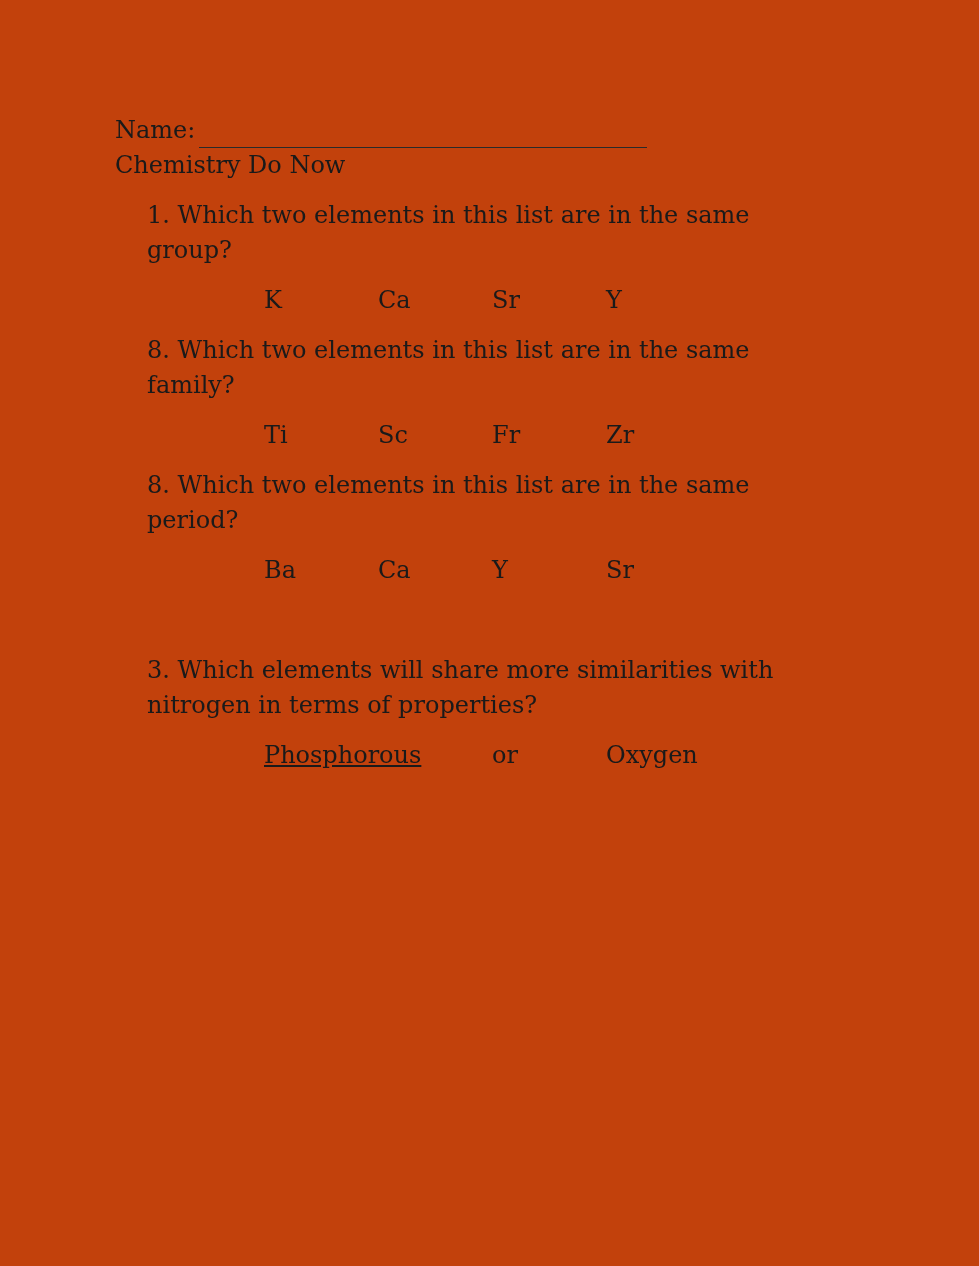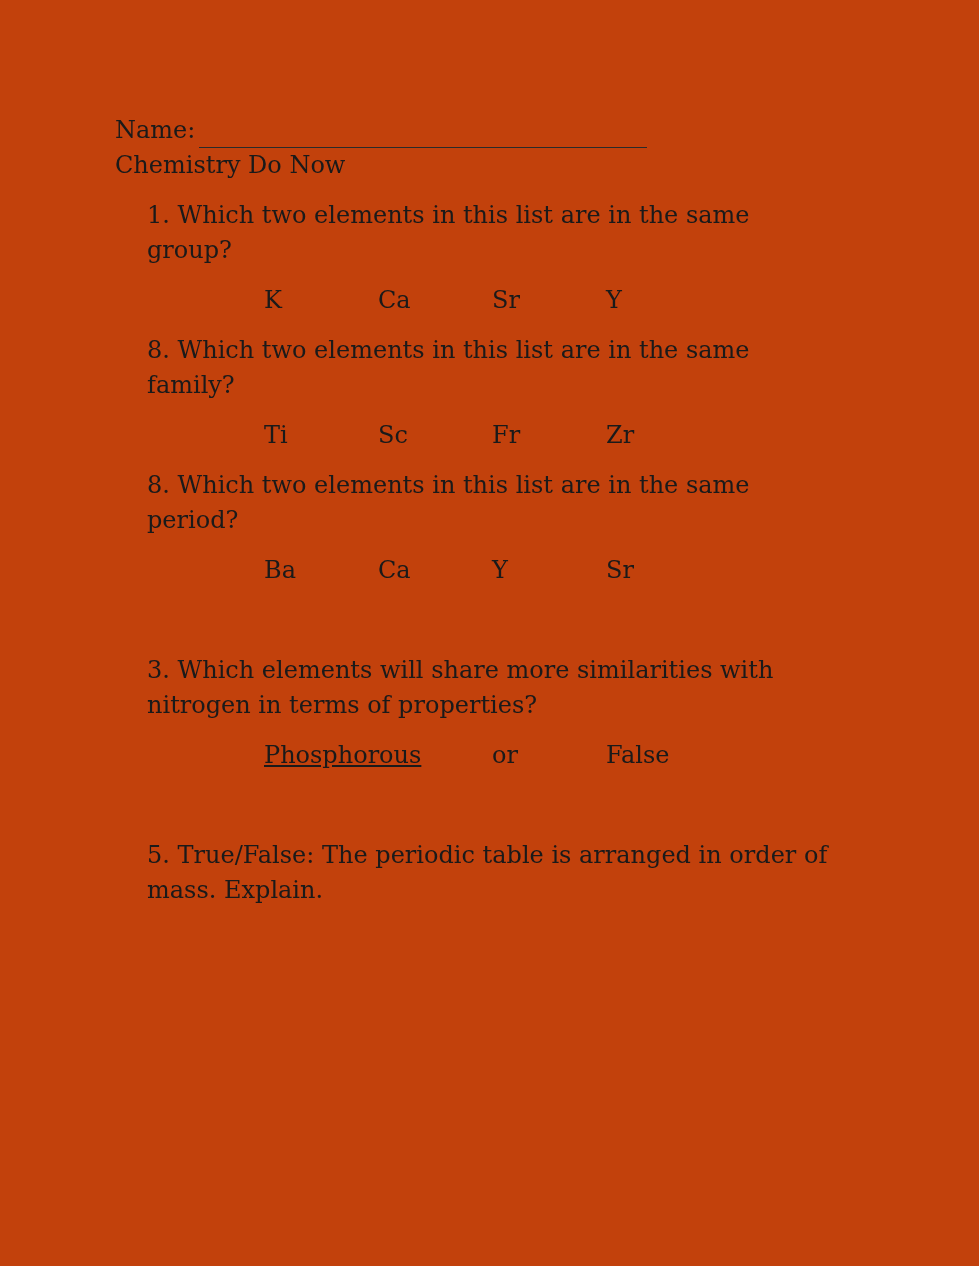--- a/index.html
+++ b/index.html
@@ -104,22 +104,18 @@
       <span class="opt">Sr</span>
     </div>
   </div>
 
   <div class="q spaced">
     <div class="q-text">3.  Which elements will share more similarities with
 nitrogen in terms of properties?</div>
     <div class="opts">
       <span class="opt wide">Phosphorous</span>
       <span class="opt">or</span>
-      <span class="opt">False</span>
+      <span class="opt">Oxygen</span>
     </div>
   </div>
 
-  <div class="q spaced">
-    <div class="q-text">5.  True/False:  The periodic table is arranged in order of
-mass.  Explain.</div>
-  </div>
 
 </div>
 
 </body></html>

